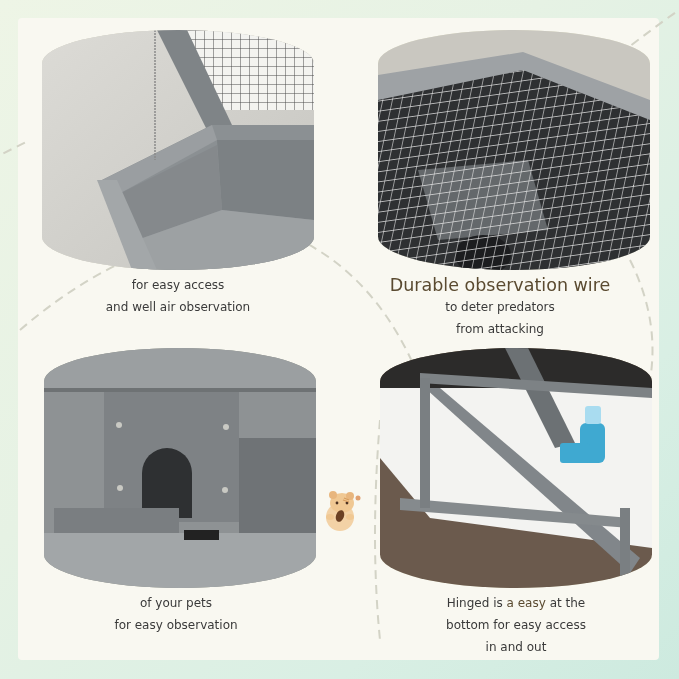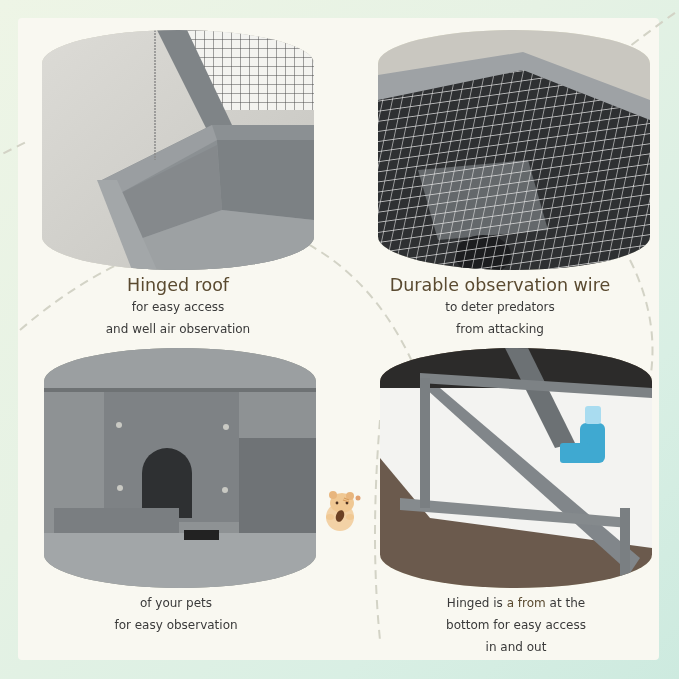--- a/index.html
+++ b/index.html
@@ -55,21 +55,20 @@
       <polygon points="60,150 170,95 175,110 75,165" fill="#9a9ea1"></polygon>
       <polygon points="175,110 272,110 272,190 180,180" fill="#7c8184"></polygon>
       <polygon points="75,165 175,115 180,180 95,210" fill="#85898c"></polygon>
       <polygon points="95,210 180,180 272,190 272,240 105,240" fill="#9da1a3"></polygon>
       <polygon points="55,150 75,150 115,240 90,240" fill="#a3a7a9"></polygon>
       <line x1="113" y1="0" x2="113" y2="130" stroke="#8a8a8a" stroke-width="1.5" stroke-dasharray="2 1"></line>
     </svg>
   </div>
 </div>
 <div class="caption" style="left:18px;top:274px;">
-  <span class="head">Hinged roof</span>
   <span class="sub">for easy access</span>
   <span class="sub">and well air observation</span>
 </div>
 
 <div class="panel" style="left:378px;top:30px;">
   <div class="img">
     <svg viewBox="0 0 272 240" preserveAspectRatio="none">
       <defs>
         <pattern id="mesh2" width="10" height="10" patternUnits="userSpaceOnUse" patternTransform="rotate(-8) skewX(-20)">
           <path d="M0 0H10M0 0V10" stroke="#e6e6e6" stroke-width="1.2"></path>
@@ -126,21 +125,21 @@
       <polygon points="20,150 250,170 250,180 20,162" fill="#858a8d"></polygon>
       <rect x="40" y="30" width="10" height="130" fill="#7a7f82"></rect>
       <rect x="240" y="160" width="10" height="80" fill="#7a7f82"></rect>
       <rect x="200" y="75" width="25" height="40" rx="6" fill="#3fa9d1"></rect>
       <rect x="180" y="95" width="30" height="20" rx="3" fill="#3fa9d1"></rect>
       <rect x="205" y="58" width="16" height="18" rx="3" fill="#a9dcf0"></rect>
     </svg>
   </div>
 </div>
 <div class="caption" style="left:356px;top:592px;">
-  <span class="sub"><span>Hinged is </span><span class="hl">a from</span><span> at the</span></span>
+  <span class="sub"><span>Hinged is </span><span class="hl">a easy</span><span> at the</span></span>
   <span class="sub">bottom for easy access</span>
   <span class="sub">in and out</span>
 </div>
 
 <svg class="hamster" viewBox="0 0 44 48">
   <ellipse cx="22" cy="30" rx="14" ry="14" fill="#f3d2a6"></ellipse>
   <ellipse cx="24" cy="16" rx="12" ry="10" fill="#f0c893"></ellipse>
   <circle cx="15" cy="8" r="4" fill="#e8b67e"></circle>
   <circle cx="32" cy="9" r="4" fill="#e8b67e"></circle>
   <circle cx="19" cy="16" r="1.4" fill="#4a3020"></circle>

